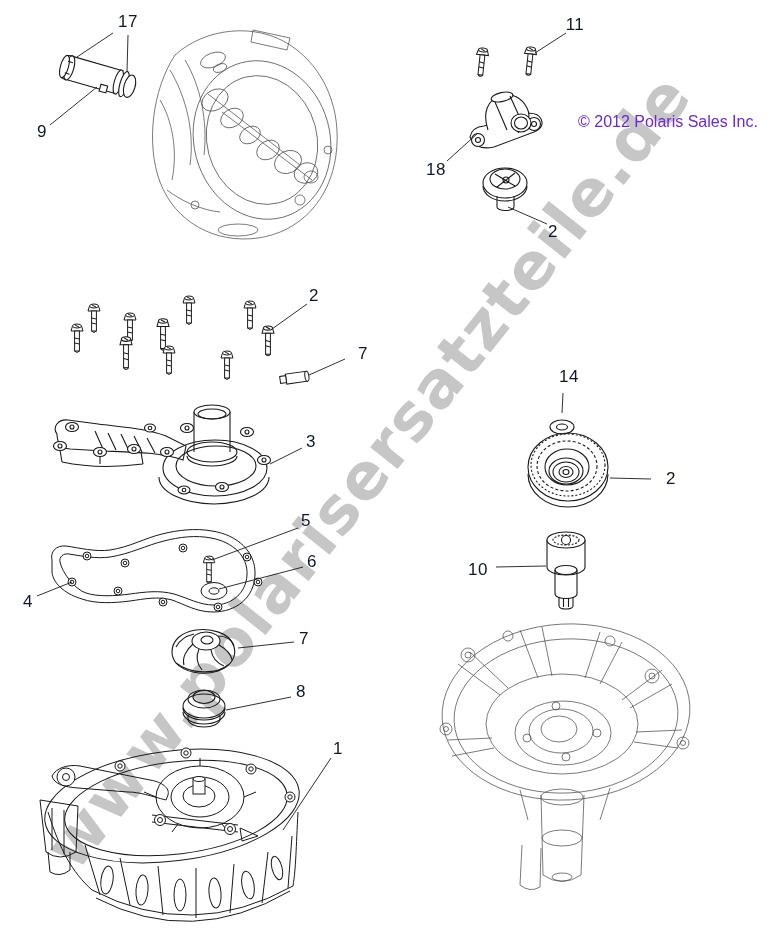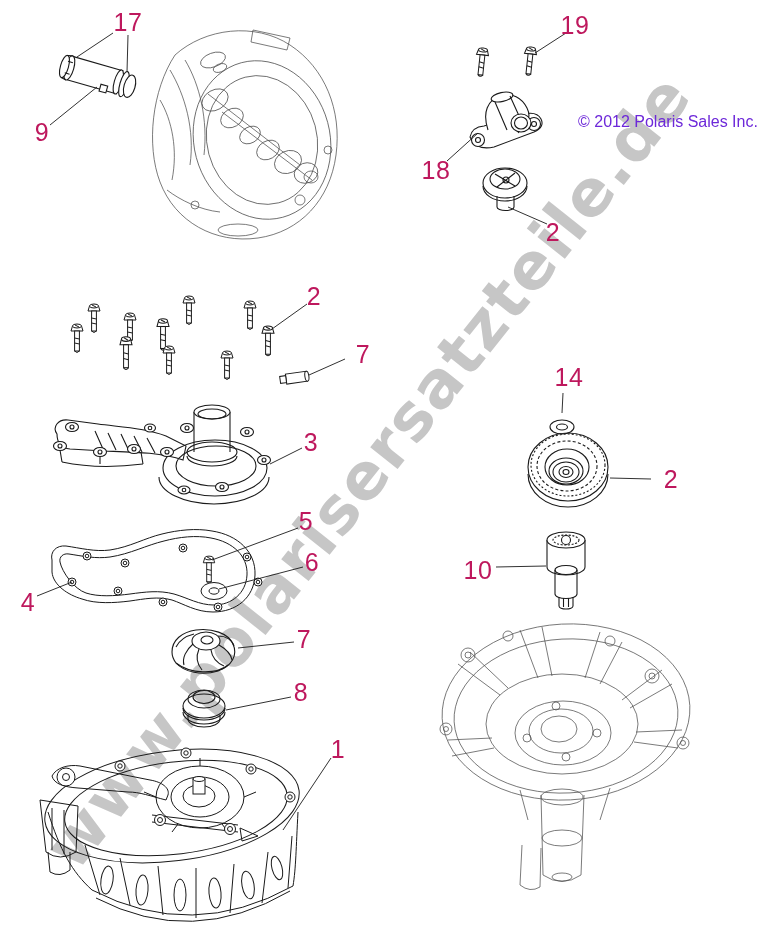--- a/index.html
+++ b/index.html
@@ -8,22 +8,22 @@
     width:779px;height:948px;
     background:#ffffff;
     overflow:hidden;
     font-family:"Liberation Sans", sans-serif;
   }
   .stage svg{position:absolute;left:0;top:0;}
   .callout{
     position:absolute;
     transform:translate(-50%,-50%);
     font-family:"Liberation Sans", sans-serif;
-    font-size:25px;
-    color:#be185d;
+    font-size:17px;
+    color:#0f172a;
     letter-spacing:0.5px;
     white-space:nowrap;
     user-select:none;
   }
   .copyright{
     position:absolute;
     left:578px;top:113px;
     font-family:"Liberation Sans", sans-serif;
     font-size:16px;
     color:#6d28d9;
@@ -368,21 +368,21 @@
     <line x1="291" y1="697" x2="226" y2="710"></line>
     <line x1="331" y1="758" x2="283" y2="830"></line>
     <line x1="563" y1="393" x2="562" y2="413"></line>
     <line x1="651" y1="479" x2="610" y2="478"></line>
     <line x1="496" y1="567" x2="546" y2="566"></line>
   </g>
 </svg>
 
   <div class="callout" style="left:128px;top:22px">17</div>
   <div class="callout" style="left:42px;top:132px">9</div>
-  <div class="callout" style="left:575px;top:25px">19</div>
+  <div class="callout" style="left:575px;top:25px">11</div>
   <div class="callout" style="left:436px;top:170px">18</div>
   <div class="callout" style="left:553px;top:232px">2</div>
   <div class="callout" style="left:314px;top:296px">2</div>
   <div class="callout" style="left:363px;top:354px">7</div>
   <div class="callout" style="left:311px;top:442px">3</div>
   <div class="callout" style="left:306px;top:521px">5</div>
   <div class="callout" style="left:312px;top:562px">6</div>
   <div class="callout" style="left:28px;top:602px">4</div>
   <div class="callout" style="left:304px;top:639px">7</div>
   <div class="callout" style="left:301px;top:692px">8</div>

